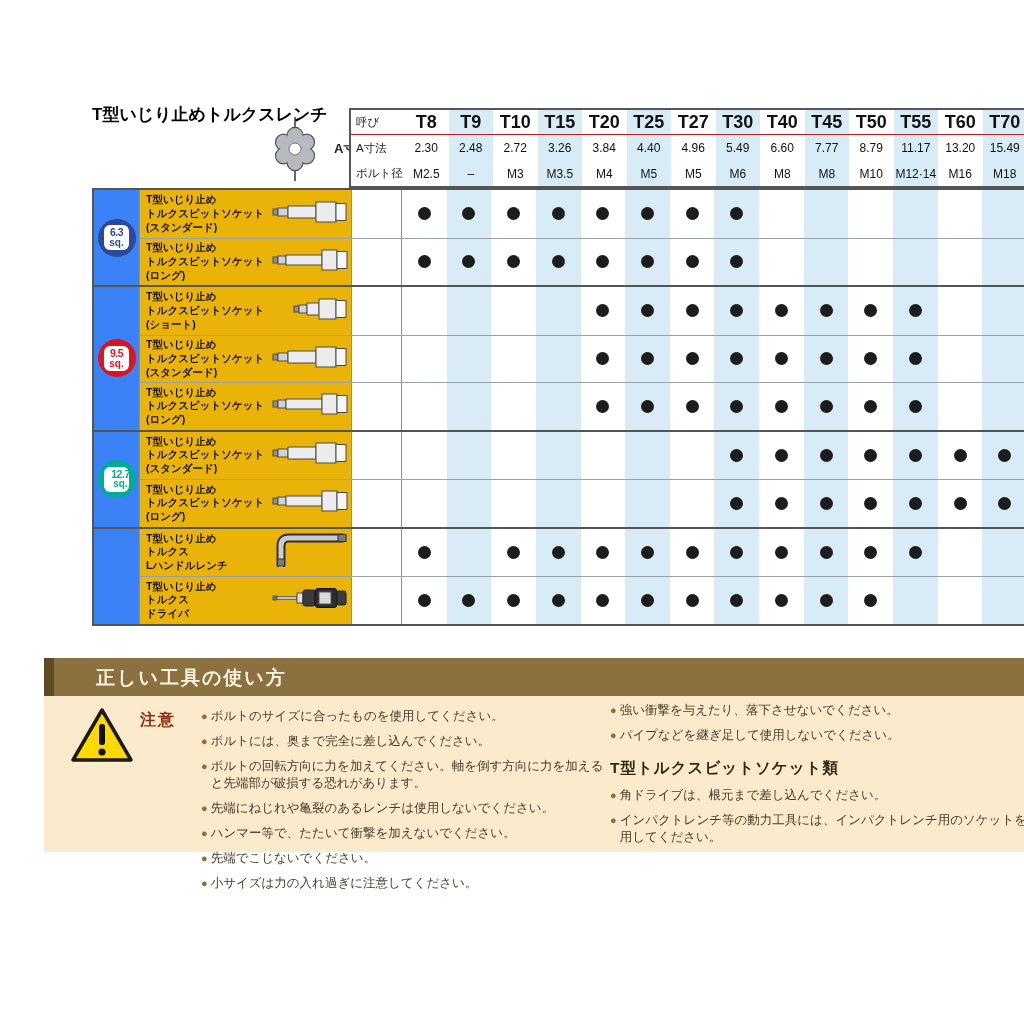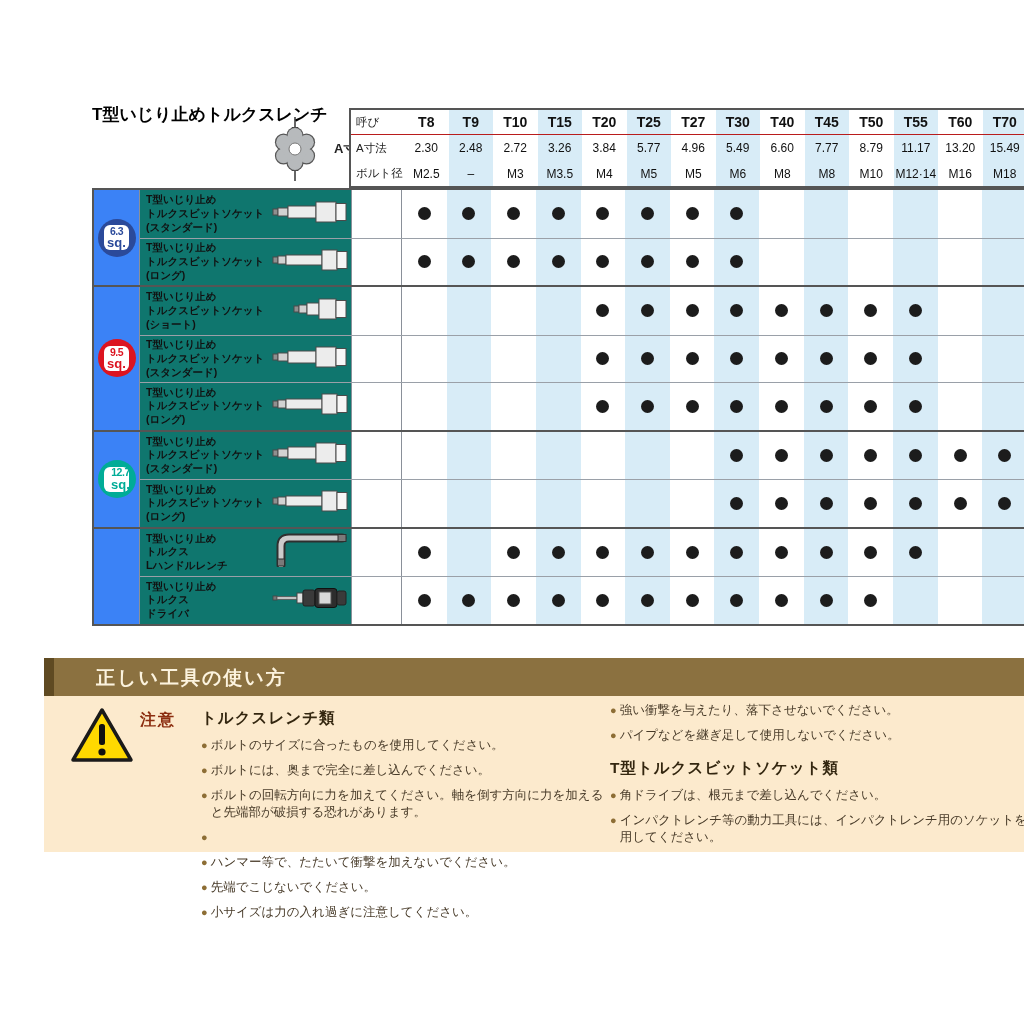--- a/index.html
+++ b/index.html
@@ -10,46 +10,46 @@
   
   .matrix-title { position:absolute; left:48px; top:103px; font-size:17px; font-weight:bold; color:#000; }
   .torx-fig { position:absolute; left:216px; top:116px; width:120px; height:66px; }
   .torx-fig .dimlabel { position:absolute; left:74px; top:24px; font-size:13px; font-weight:bold; color:#222; }
 
   .header-table { position:absolute; left:305px; top:108px; width:680px; height:80px;
     border:2px solid #555; display:grid; grid-template-columns:53px repeat(14,1fr);
     grid-template-rows:25px 26px 25px; background:#fff; }
   .header-table .cell { display:flex; align-items:center; justify-content:center; font-size:12px; }
   .header-table .rowlab { justify-content:flex-start; padding-left:5px; font-size:11.5px; color:#222; }
-  .header-table .sizecell { font-weight:bold; font-size:14px; }
+  .header-table .sizecell { font-weight:bold; font-size:18px; }
   .header-table .r1 { border-bottom:1px solid #b91c1c; }
   .stripe { background:#d8ecf7; }
 
   .body-table { position:absolute; left:48px; top:188px; width:937px; border:2px solid #555; background:#fff; }
   .grp { display:flex; border-top:2px solid #555; }
   .grp:first-child { border-top:none; }
   .badge-col { width:46px; background:#3b82f6; border-right:1px solid #8a9099;
     display:flex; align-items:center; justify-content:center; }
   .grp-rows { flex:1; display:flex; flex-direction:column; }
   .mrow { height:47.5px; display:grid; grid-template-columns:212px 50px repeat(14,1fr);
     border-top:1px solid #9aa0a8; }
   .mrow:first-child { border-top:none; }
-  .label-cell { background:#0f766e; border-right:1px solid #8a9099; position:relative;
+  .label-cell { background:#eab308; border-right:1px solid #8a9099; position:relative;
     display:flex; flex-direction:column; justify-content:center; padding:2px 4px 2px 6px; }
   .label-cell .ln { font-size:10.5px; font-weight:bold; line-height:1.3; color:#111; white-space:nowrap; }
   .label-cell .illus { position:absolute; right:3px; top:50%; transform:translateY(-50%); }
   .gutter-cell { background:#fff; border-right:1px solid #8a9099; }
   .dot-cell { display:flex; align-items:center; justify-content:center; }
   .dot { width:13px; height:13px; border-radius:50%; background:#1c1c1c; }
 
   .badge { width:38px; height:38px; border-radius:50%; display:flex; align-items:center; justify-content:center; }
   .badge-inner { width:25px; height:25px; background:#fff; border-radius:6px;
     display:flex; flex-direction:column; align-items:center; justify-content:center; }
   .badge-val { font-size:10.5px; font-weight:bold; line-height:1; letter-spacing:-0.5px; }
-  .badge-unit { font-size:13px; font-weight:bold; line-height:1; }
+  .badge-unit { font-size:10px; font-weight:bold; line-height:1; }
 
   
   .usage-bar { position:absolute; left:0; top:658px; width:1024px; height:38px; background:#8b7140; }
   .usage-bar .cap { position:absolute; left:0; top:0; width:10px; height:38px; background:#5f4a22; }
   .usage-bar .bar-title { position:absolute; left:52px; top:7px; font-size:19px; font-weight:bold;
     color:#fcf3de; letter-spacing:2px; }
   .usage-panel { position:absolute; left:0; top:696px; width:1024px; height:156px; background:#fceacd; }
   .warn-tri { position:absolute; left:26px; top:10px; }
   .caution { position:absolute; left:96px; top:14px; font-size:16px; font-weight:bold; color:#8c2e10; letter-spacing:2px; }
   .col-left { position:absolute; left:157px; top:12px; width:408px; }
@@ -111,21 +111,21 @@
       <div class="cell sizecell r1">T50</div>
       <div class="cell sizecell r1 stripe">T55</div>
       <div class="cell sizecell r1">T60</div>
       <div class="cell sizecell r1 stripe">T70</div>
       <div class="cell rowlab">A寸法</div>
       <div class="cell">2.30</div>
       <div class="cell stripe">2.48</div>
       <div class="cell">2.72</div>
       <div class="cell stripe">3.26</div>
       <div class="cell">3.84</div>
-      <div class="cell stripe">5.77</div>
+      <div class="cell stripe">4.40</div>
       <div class="cell">4.96</div>
       <div class="cell stripe">5.49</div>
       <div class="cell">6.60</div>
       <div class="cell stripe">7.77</div>
       <div class="cell">8.79</div>
       <div class="cell stripe">11.17</div>
       <div class="cell">13.20</div>
       <div class="cell stripe">15.49</div>
       <div class="cell rowlab">ボルト径</div>
       <div class="cell">M2.5</div>
@@ -608,36 +608,36 @@
 
   <div class="usage-panel" style="background: rgb(252, 234, 205);">
     <svg class="warn-tri" width="64" height="58" viewBox="0 0 64 58">
       <polygon points="32,4 61,54 3,54" fill="#ffd900" stroke="#1a1a1a" stroke-width="3.5" stroke-linejoin="round"></polygon>
       <rect x="29" y="18" width="6" height="21" rx="2.5" fill="#111"></rect>
       <circle cx="32" cy="46" r="3.6" fill="#111"></circle>
     </svg>
     <span class="caution">注意</span>
 
     <div class="col-left">
-      <div class="use-heading">トルクスレンチ類</div>
       <ul class="bullets">
           <li>
             <span class="mk">●</span>
             <span class="tx">ボルトのサイズに合ったものを使用してください。</span>
           </li>
           <li>
             <span class="mk">●</span>
             <span class="tx">ボルトには、奥まで完全に差し込んでください。</span>
           </li>
           <li>
             <span class="mk">●</span>
             <span class="tx">ボルトの回転方向に力を加えてください。軸を倒す方向に力を加えると先端部が破損する恐れがあります。</span>
           </li>
           <li>
             <span class="mk">●</span>
+            <span class="tx">先端にねじれや亀裂のあるレンチは使用しないでください。</span>
           </li>
           <li>
             <span class="mk">●</span>
             <span class="tx">ハンマー等で、たたいて衝撃を加えないでください。</span>
           </li>
           <li>
             <span class="mk">●</span>
             <span class="tx">先端でこじないでください。</span>
           </li>
           <li>

